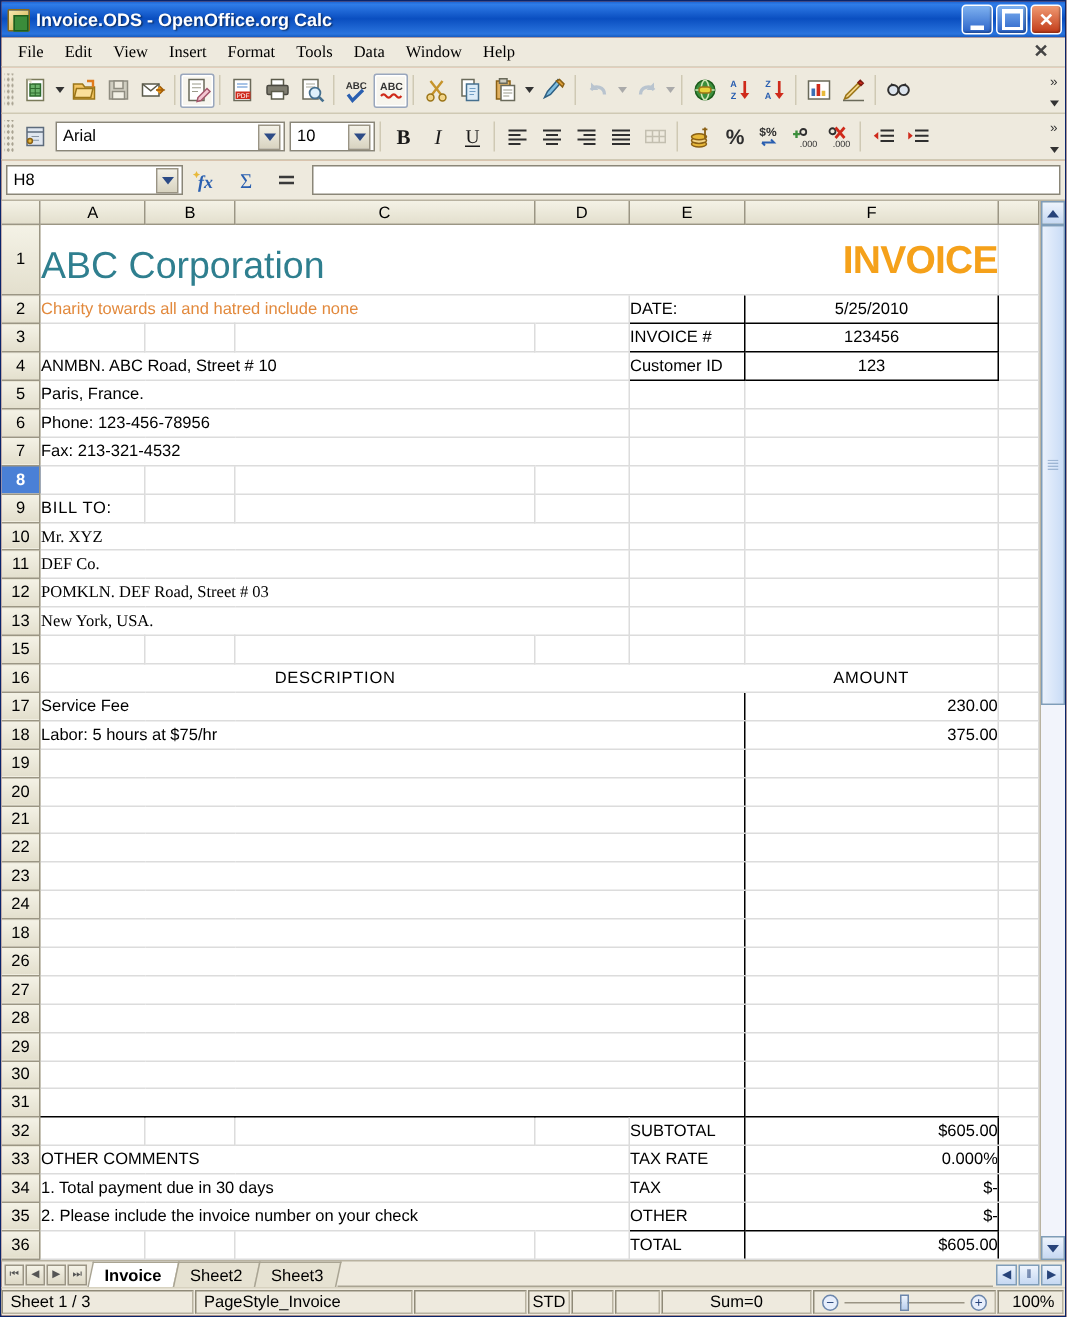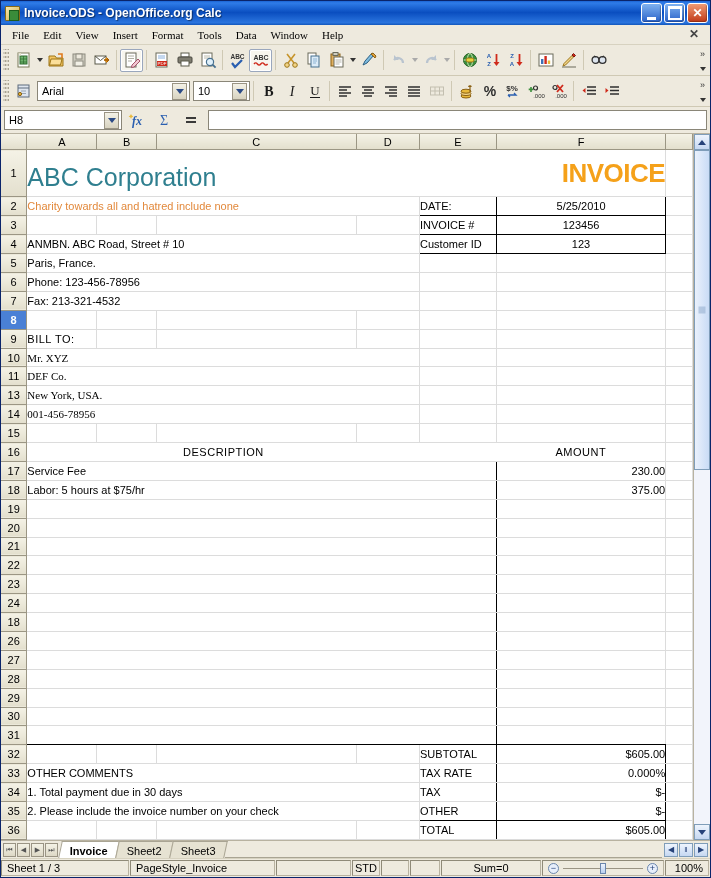--- a/index.html
+++ b/index.html
@@ -713,30 +713,30 @@
         </tr>
         <tr class="r-std">
           <td class="rowhdr">11</td>
           <td class="cell f-ltblue nb" colspan="3">DEF Co.</td>
           <td class="cell"></td>
           <td class="cell"></td>
           <td class="cell"></td>
           <td class="cell"></td>
         </tr>
         <tr class="r-std">
+          <td class="rowhdr">12</td>
+          <td class="cell f-ltblue nb" colspan="3">POMKLN. DEF Road, Street # 03</td>
+          <td class="cell"></td>
+          <td class="cell"></td>
+          <td class="cell"></td>
+          <td class="cell"></td>
+        </tr>
+        <tr class="r-std">
           <td class="rowhdr">13</td>
           <td class="cell f-ltblue nb" colspan="3">New York, USA.</td>
-          <td class="cell"></td>
-          <td class="cell"></td>
-          <td class="cell"></td>
-          <td class="cell"></td>
-        </tr>
-        <tr class="r-std">
-          <td class="rowhdr">14</td>
-          <td class="cell f-ltblue nb" colspan="3">001-456-78956</td>
           <td class="cell"></td>
           <td class="cell"></td>
           <td class="cell"></td>
           <td class="cell"></td>
         </tr>
 
         <tr class="r-std">
           <td class="rowhdr">15</td>
           <td class="cell"></td>
           <td class="cell"></td>

